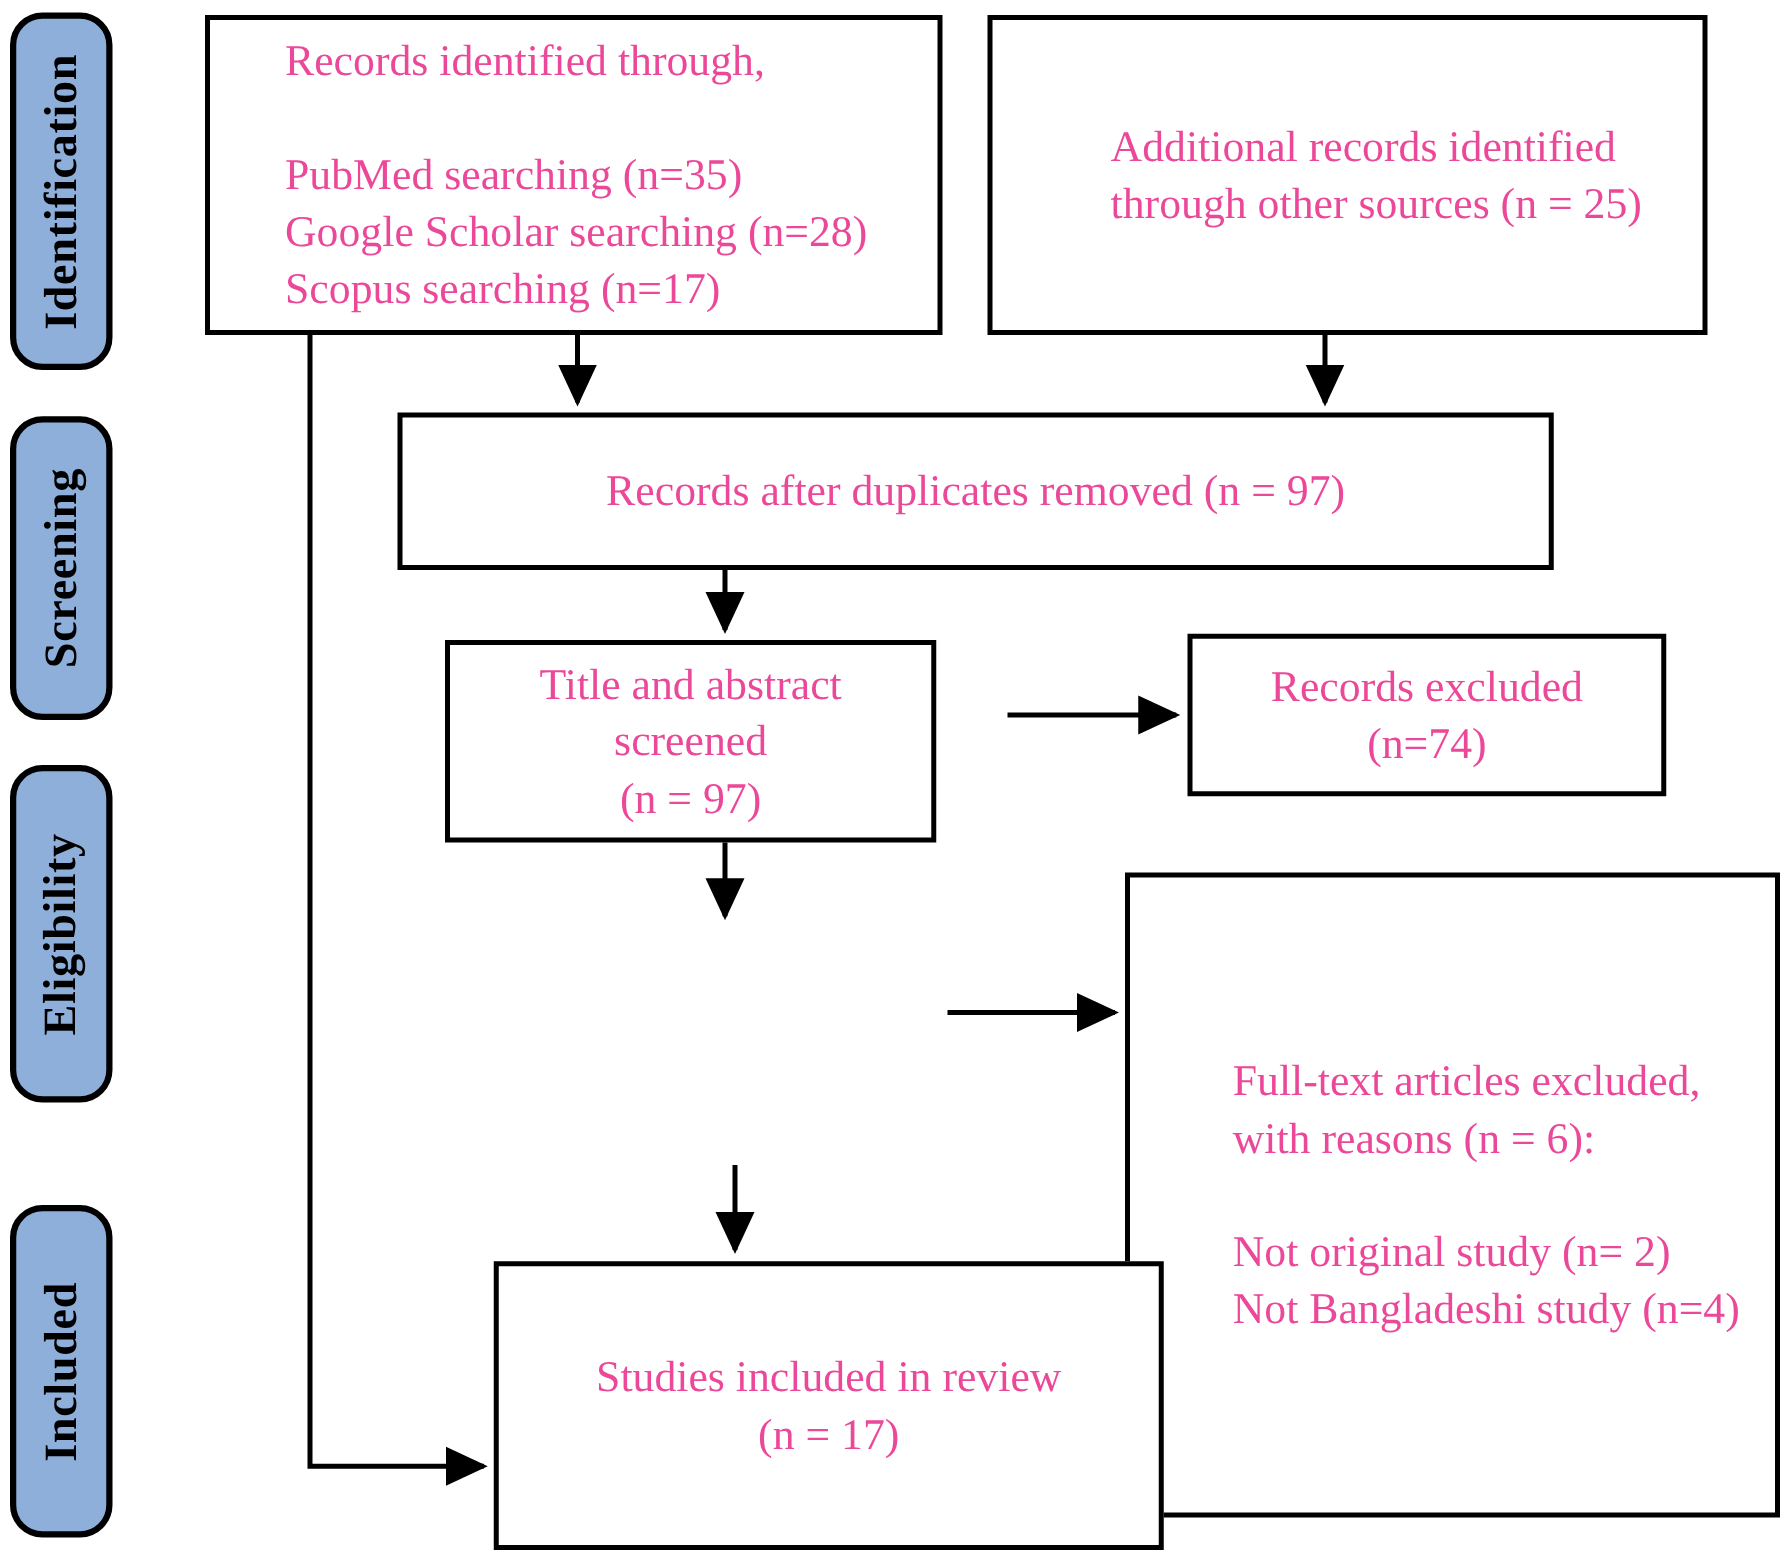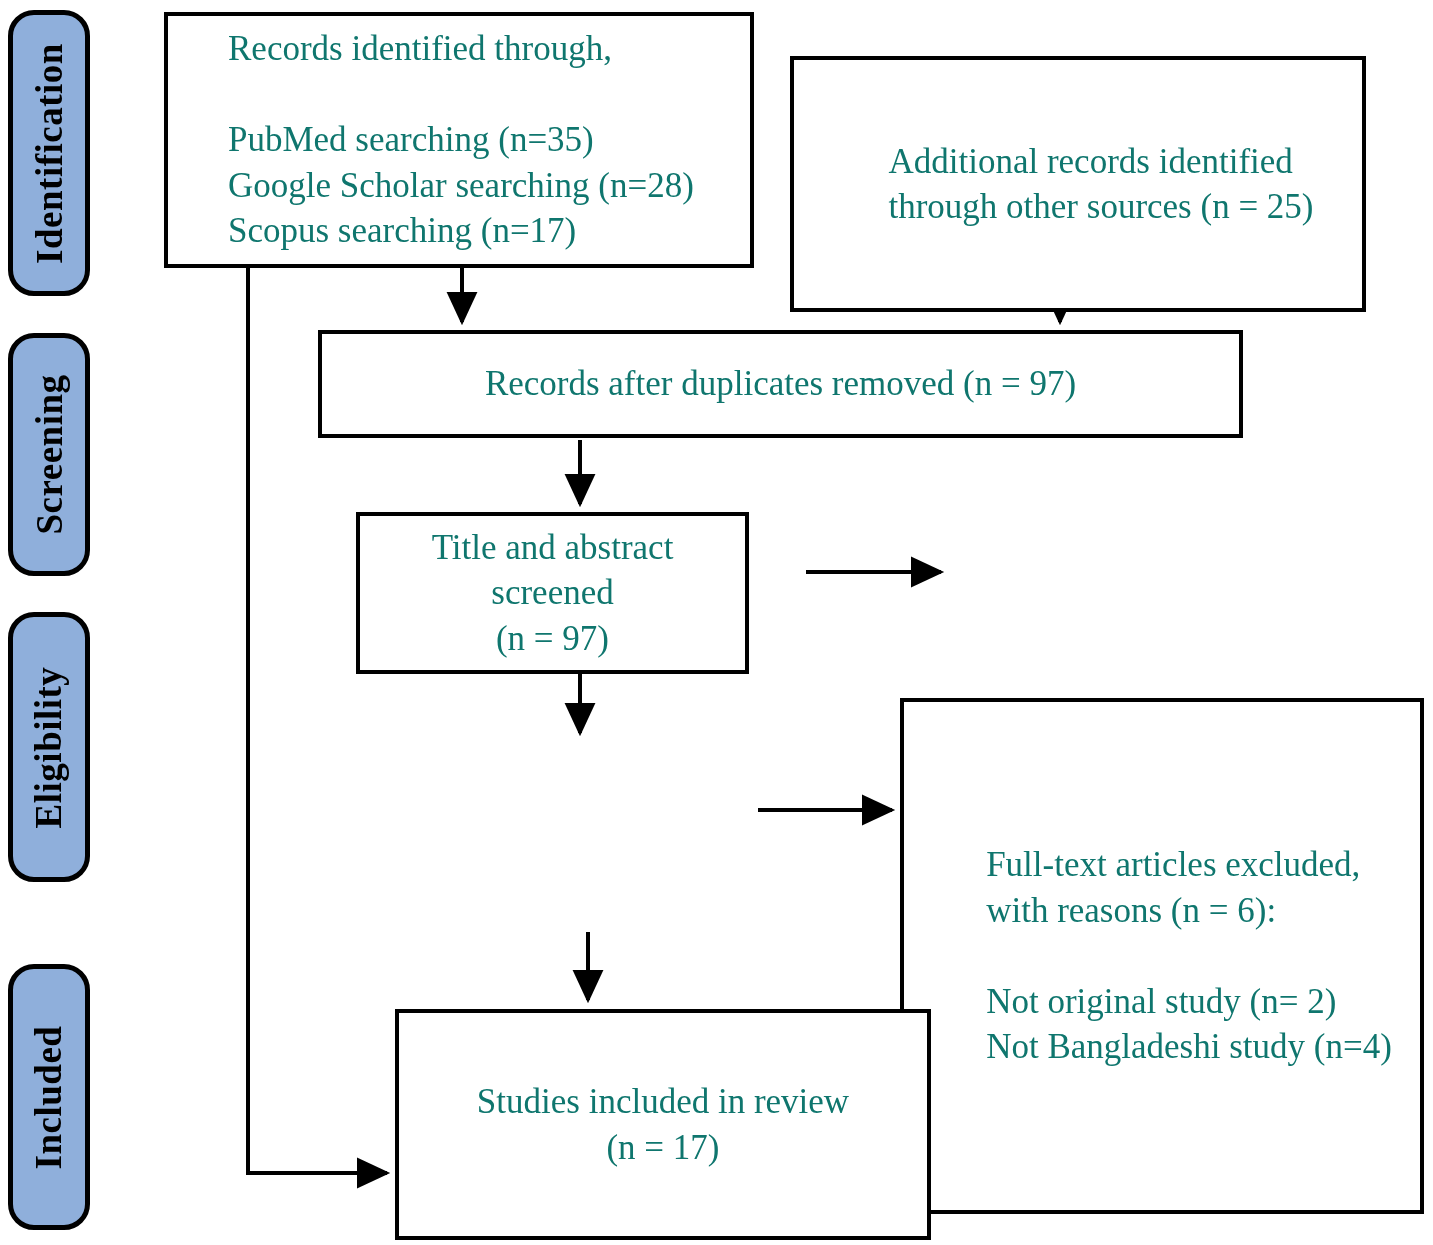--- a/index.html
+++ b/index.html
@@ -50,21 +50,21 @@
     border: 4px solid #000000;
     box-sizing: border-box;
     display: flex;
     align-items: center;
     justify-content: center;
   }
   .flow-box .box-text {
     font-family: "Liberation Serif", serif;
     font-size: 35px;
     line-height: 1.30;
-    color: #0f766e;
+    color: #ec4899;
     white-space: pre-line;
     padding: 0 14px;
   }
   .ta-center { text-align: center; }
   .ta-left   { text-align: left; }
   .box-inner-left {
     width: 100%;
     box-sizing: border-box;
   }
 </style>
@@ -114,34 +114,38 @@
   </div>
 
   <div class="flow-box" style="left:164px; top:12px; width:590px; height:256px; justify-content:flex-start;">
     <span class="box-text ta-left box-inner-left" style="padding-left:60px;">Records identified through,
 
 PubMed searching (n=35)
 Google Scholar searching (n=28)
 Scopus searching (n=17)</span>
   </div>
 
-  <div class="flow-box" style="left:790px; top:12px; width:576px; height:256px;margin-top:44px;">
+  <div class="flow-box" style="left:790px; top:12px; width:576px; height:256px;">
     <span class="box-text ta-left" style="padding-left:56px; padding-right:10px;">Additional records identified
 through other sources (n = 25)</span>
   </div>
 
-  <div class="flow-box" style="left:318px; top:330px; width:925px; height:108px;">
+  <div class="flow-box" style="left:318px; top:330px; width:925px; height:126px;">
     <span class="box-text ta-center">Records after duplicates removed (n = 97)</span>
   </div>
 
   <div class="flow-box" style="left:356px; top:512px; width:393px; height:162px;">
     <span class="box-text ta-center">Title and abstract screened
 (n = 97)</span>
   </div>
 
+  <div class="flow-box" style="left:950px; top:507px; width:383px; height:130px;">
+    <span class="box-text ta-center">Records excluded
+(n=74)</span>
+  </div>
 
 
   <div class="flow-box" style="left:900px; top:698px; width:524px; height:516px;">
     <span class="box-text ta-left" style="padding-left:62px; padding-right:8px;">Full-text articles excluded,
 with reasons (n = 6):
 
 Not original study (n= 2)
 Not Bangladeshi study (n=4)</span>
   </div>
 

